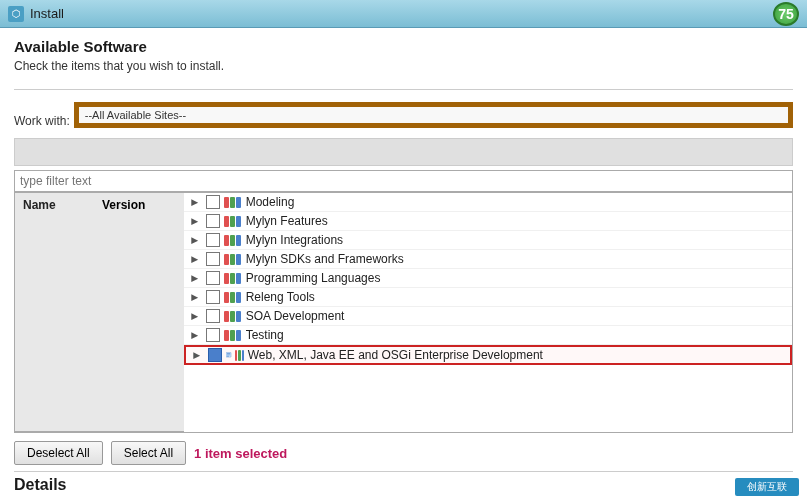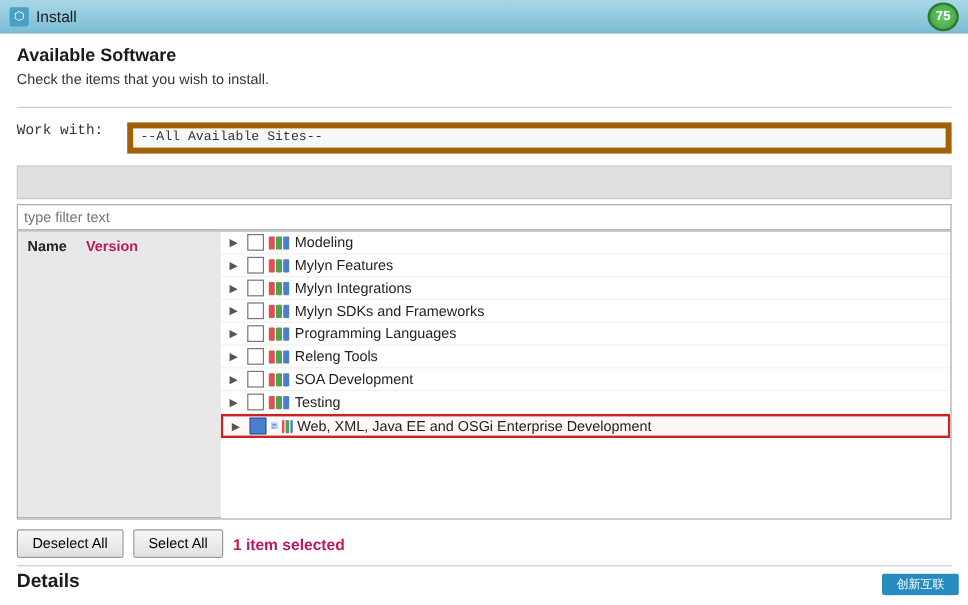--- a/index.html
+++ b/index.html
@@ -35,21 +35,21 @@
       flex: 1;
     }
     .title-bar-badge {
       width: 26px;
       height: 24px;
       background: radial-gradient(circle, #6dcc6d, #3a9e3a);
       border-radius: 50%;
       display: flex;
       align-items: center;
       justify-content: center;
-      font-size: 11px;
+      font-size: 14px;
       font-weight: bold;
       color: white;
       border: 2px solid #2a7a2a;
     }
 
     .main-content {
       background: white;
       padding: 10px 14px;
       height: calc(100% - 28px);
       display: flex;
@@ -70,24 +70,23 @@
     }
 
     .divider {
       height: 1px;
       background: #ccc;
       margin: 6px 0;
     }
 
     .work-with-row {
       display: flex;
-      align-items: flex-start;
+      align-items: flex-end;
       padding: 6px 0;
-      gap: 20px;
-      font-family: Liberation Mono, monospace;
+      gap: 4px;
     }
     .work-with-label {
       font-size: 12px;
       color: #333;
       white-space: nowrap;
     }
     .work-with-value {
       font-size: 11px;
       color: #333;
       border: 5px solid #a16207;
@@ -132,21 +131,22 @@
       padding: 2px 8px;
       font-size: 12px;
       font-weight: bold;
       color: #222;
     }
     .col-version {
       width: 120px;
       padding: 2px 8px;
       font-size: 12px;
       font-weight: bold;
-      color: #be185d;
+      color: #000000;
+      text-align: center;
     }
 
     .table-body {
       overflow-y: auto;
       flex: 1;
     }
 
     .table-row {
       display: flex;
       align-items: center;

